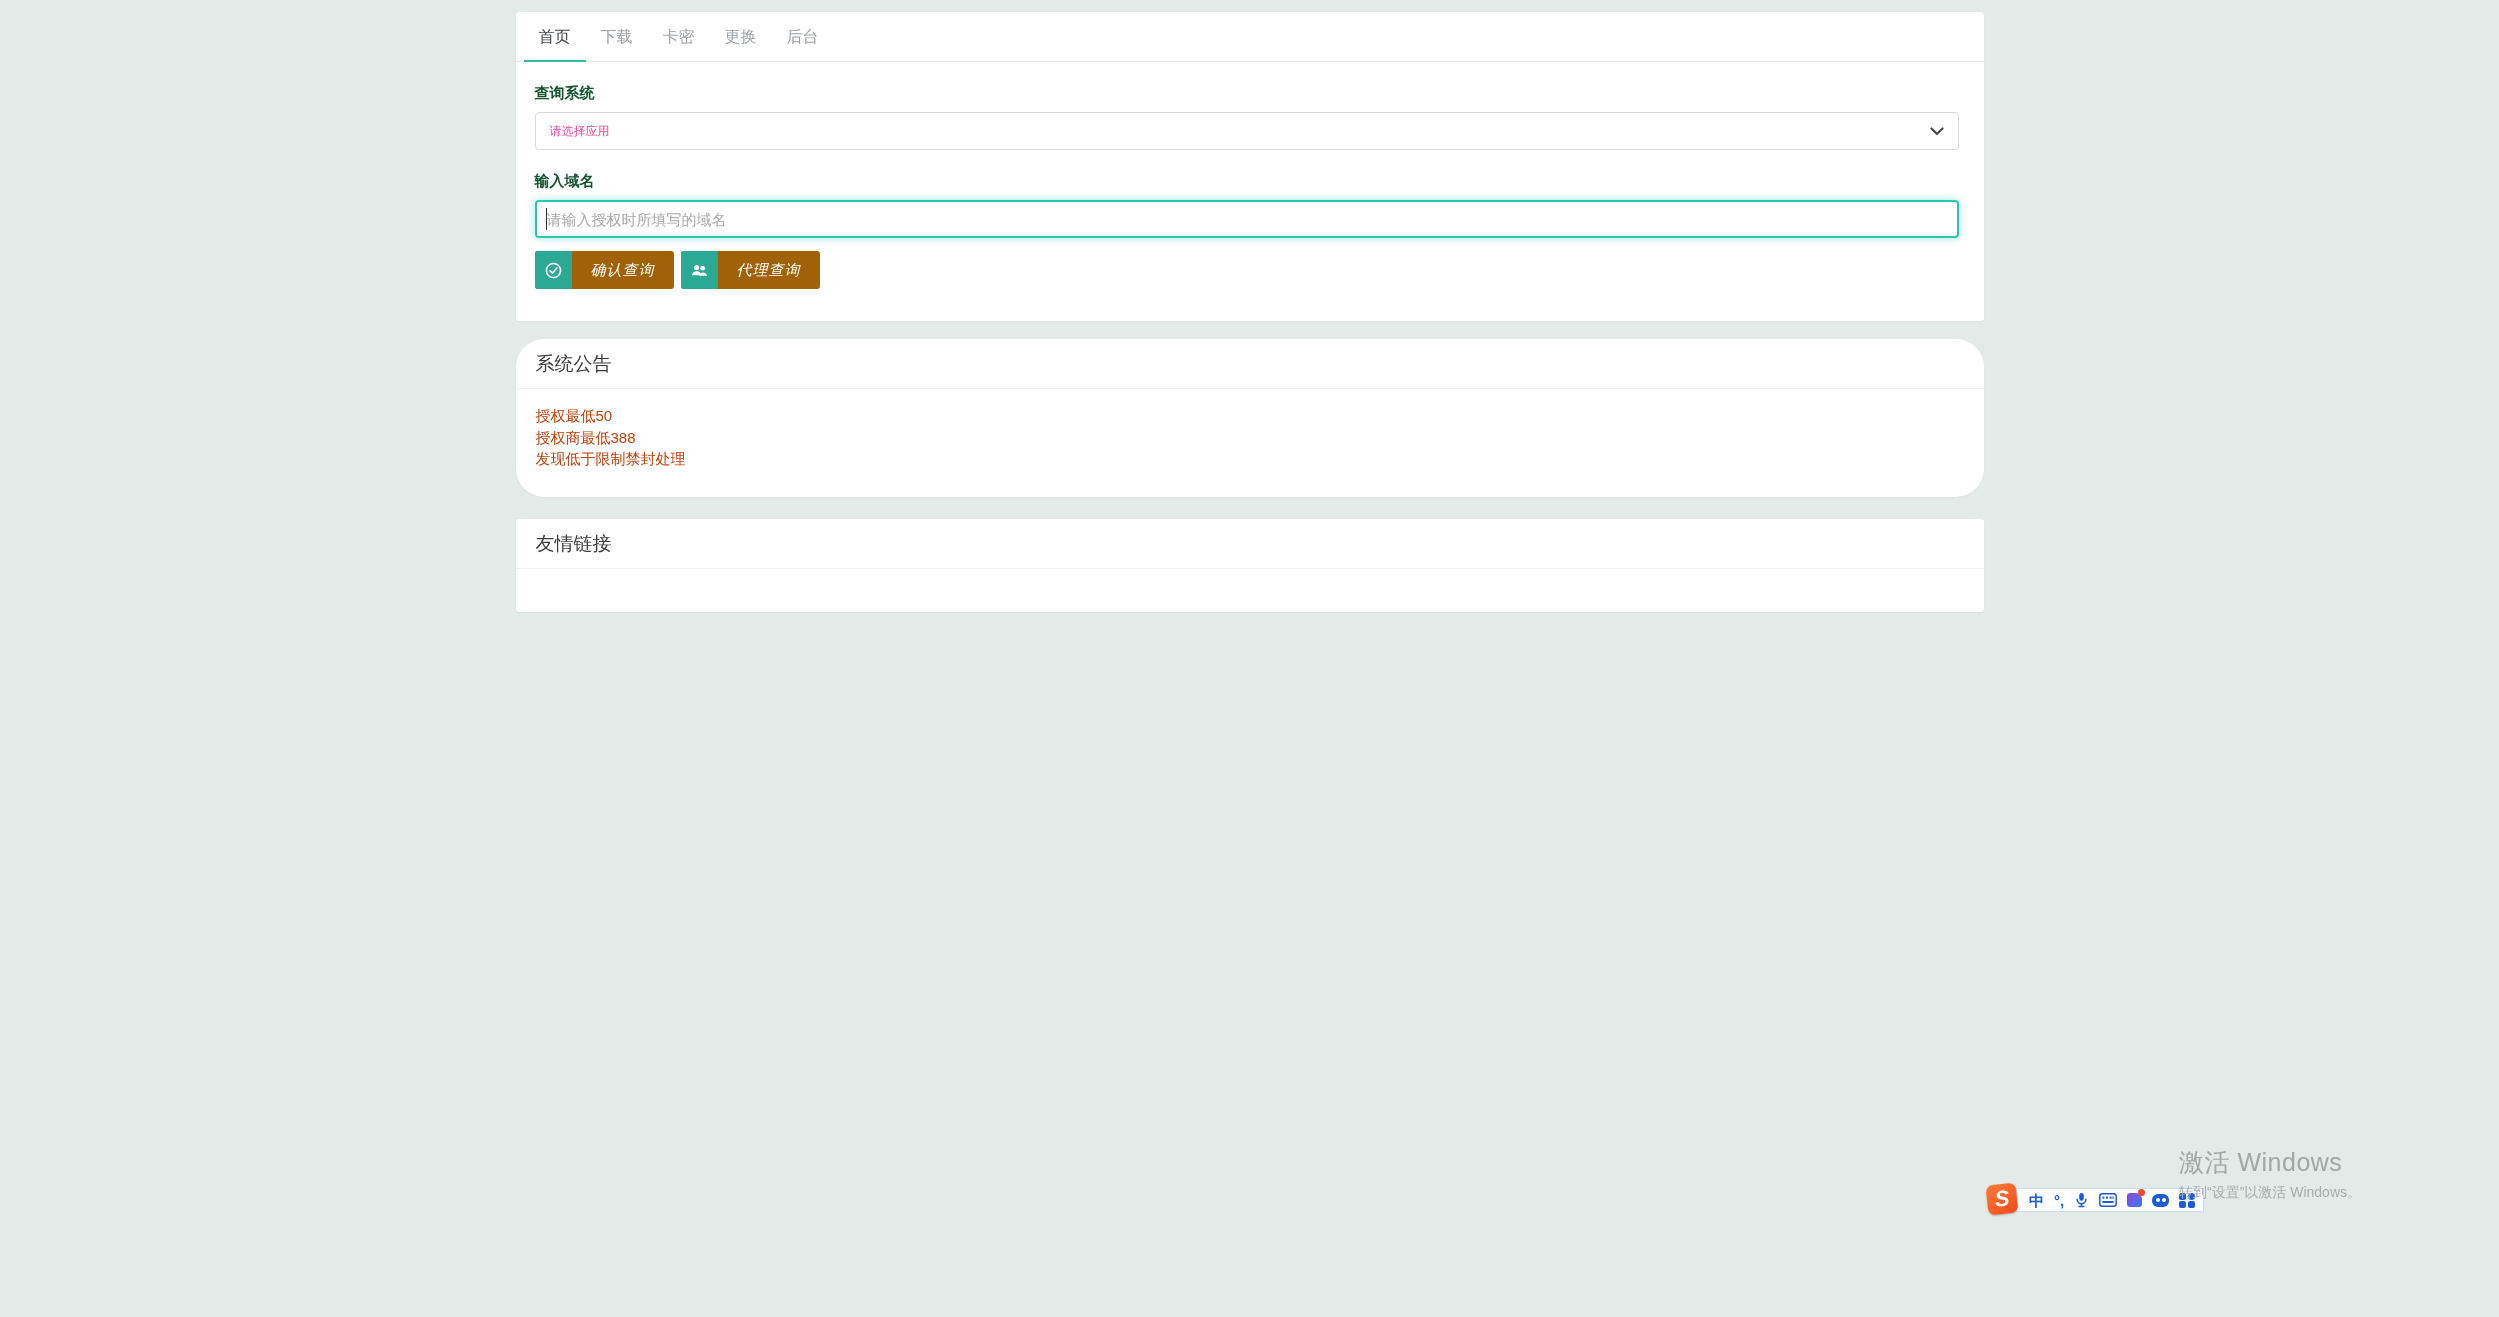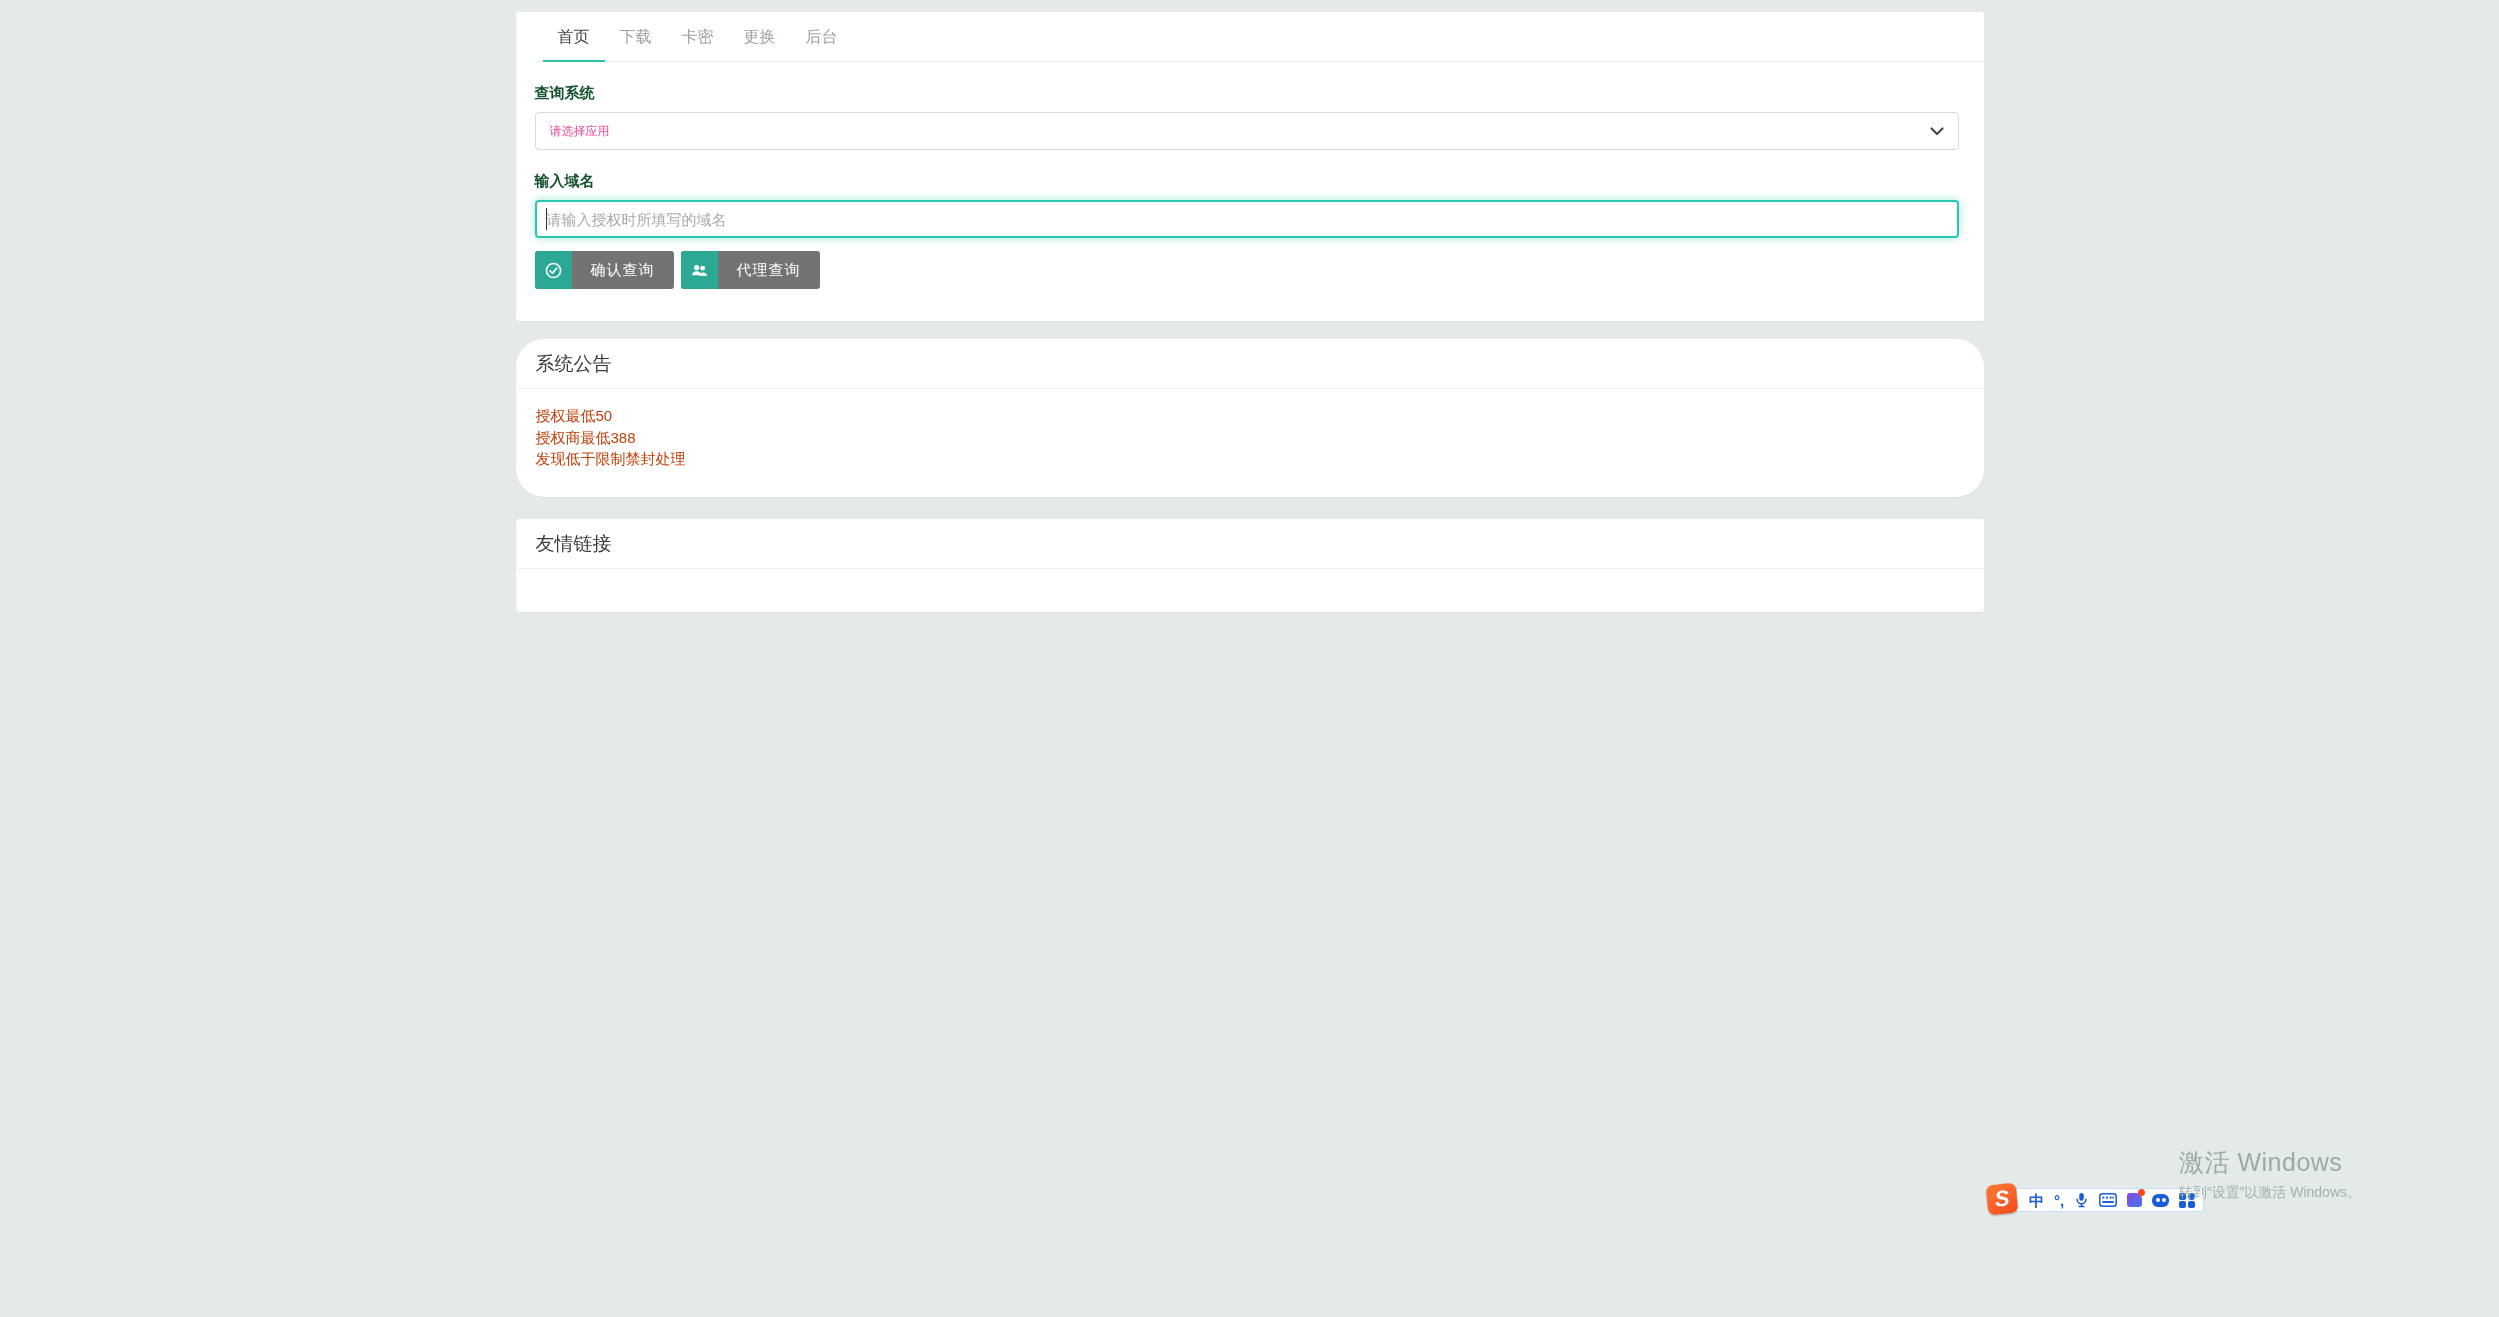--- a/index.html
+++ b/index.html
@@ -18,21 +18,20 @@
     box-shadow: 0 1px 2px rgba(0,0,0,0.04);
   }
 
   
   .tabs-bar {
     display: flex;
     align-items: stretch;
     height: 50px;
     padding-left: 8px;
     border-bottom: 1px solid #e9e9e9;
-    margin-left: 19px;
   }
   .tab {
     padding: 0 15px;
     font-size: 16px;
     line-height: 49px;
     color: #9ba1a7;
     cursor: pointer;
     position: relative;
   }
   .tab.active { color: #3f4549; }
@@ -98,25 +97,26 @@
   @keyframes blink { 50% { opacity: 0; } }
 
   .btn-row { display: flex; gap: 7px; }
   .btn {
     display: flex;
     align-items: stretch;
     height: 38px;
     border: none;
     border-radius: 3px;
     overflow: hidden;
-    background: #737373;
+    background: #a16207;
     color: #ffffff;
     cursor: pointer;
     padding: 0;
     font-family: inherit;
+    font-style: italic;
   }
   .btn-icon {
     width: 37px;
     background: #2ca995;
     display: flex;
     align-items: center;
     justify-content: center;
   }
   .btn-label {
     padding: 0 19px;

